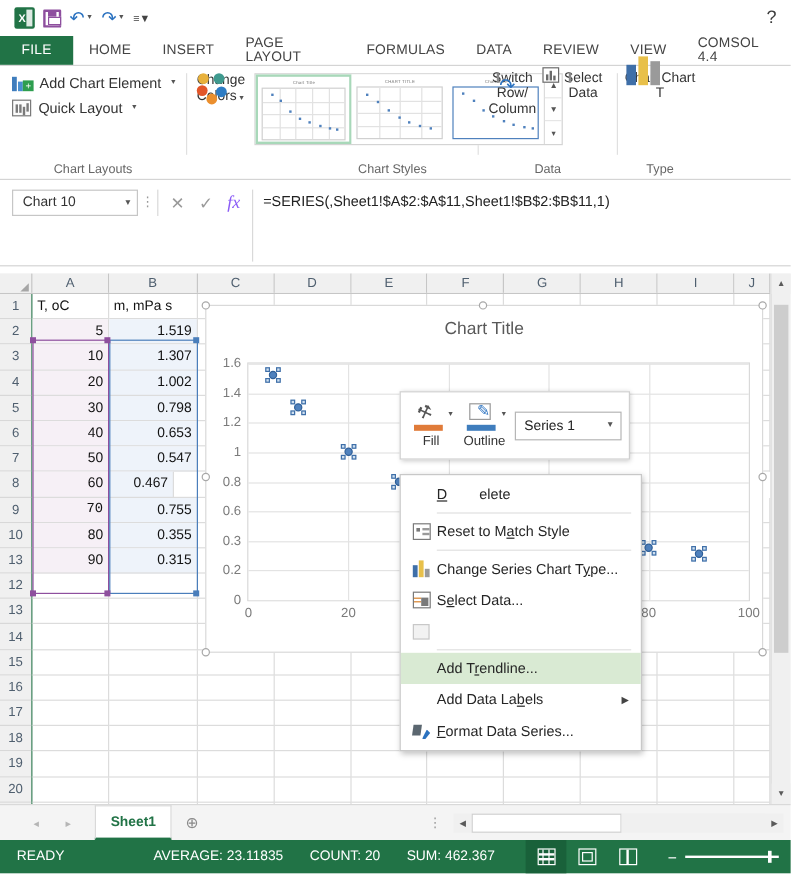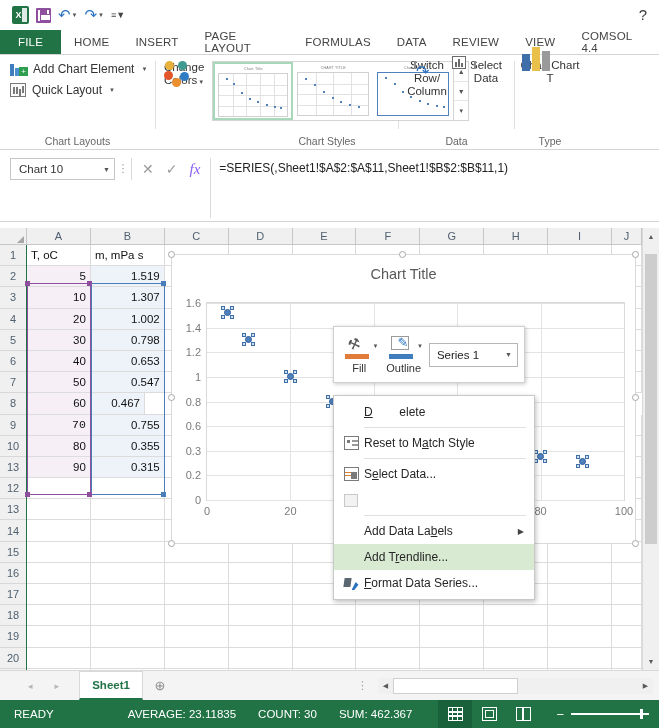--- a/index.html
+++ b/index.html
@@ -897,38 +897,48 @@
   <div class="msepline"></div>
   <div class="mi">
     <span class="mico">
         <span class="ic-reset"></span>
       </span>
     <span class="mlab">Reset to M<span class="u">a</span>tch Style</span>
   </div>
   <div class="msepline"></div>
   <div class="mi">
     <span class="mico">
+        <span class="ic-cols">
+          <i></i>
+          <i></i>
+          <i></i>
+        </span>
+      </span>
+    <span class="mlab">Change Series Chart T<span class="u">y</span>pe...</span>
+  </div>
+  <div class="mi">
+    <span class="mico">
         <span class="ic-seldata"></span>
       </span>
     <span class="mlab">S<span class="u">e</span>lect Data...</span>
   </div>
   <div class="mi dis">
     <span class="mico">
         <span class="ic-3d"></span>
       </span>
   </div>
   <div class="msepline"></div>
+  <div class="mi hl">
+    <span class="mico"></span>
+    <span class="mlab">Add T<span class="u">r</span>endline...</span>
+  </div>
   <div class="mi">
     <span class="mico"></span>
     <span class="mlab">Add Data La<span class="u">b</span>els</span>
     <span class="msub">▶</span>
-  </div>
-  <div class="mi hl">
-    <span class="mico"></span>
-    <span class="mlab">Add T<span class="u">r</span>endline...</span>
   </div>
   <div class="mi">
     <span class="mico">
         <span class="ic-fmt"></span>
       </span>
     <span class="mlab"><span class="u">F</span>ormat Data Series...</span>
   </div>
 </div>
 
 <div id="hscroll-area">
@@ -944,21 +954,21 @@
     <div class="t"></div>
     <div class="t2"></div>
     <div class="a">▶</div>
   </div>
 </div>
 
 <div id="status">
   <span class="ready">READY</span>
   <span class="stats">
     <span>AVERAGE: 23.11835</span>
-    <span>COUNT: 30</span>
+    <span>COUNT: 20</span>
     <span>SUM: 462.367</span>
   </span>
   <span class="views">
     <span class="vbtn active">
         <span class="vico normal"></span>
       </span>
     <span class="vbtn">
         <span class="vico page"></span>
       </span>
     <span class="vbtn">

